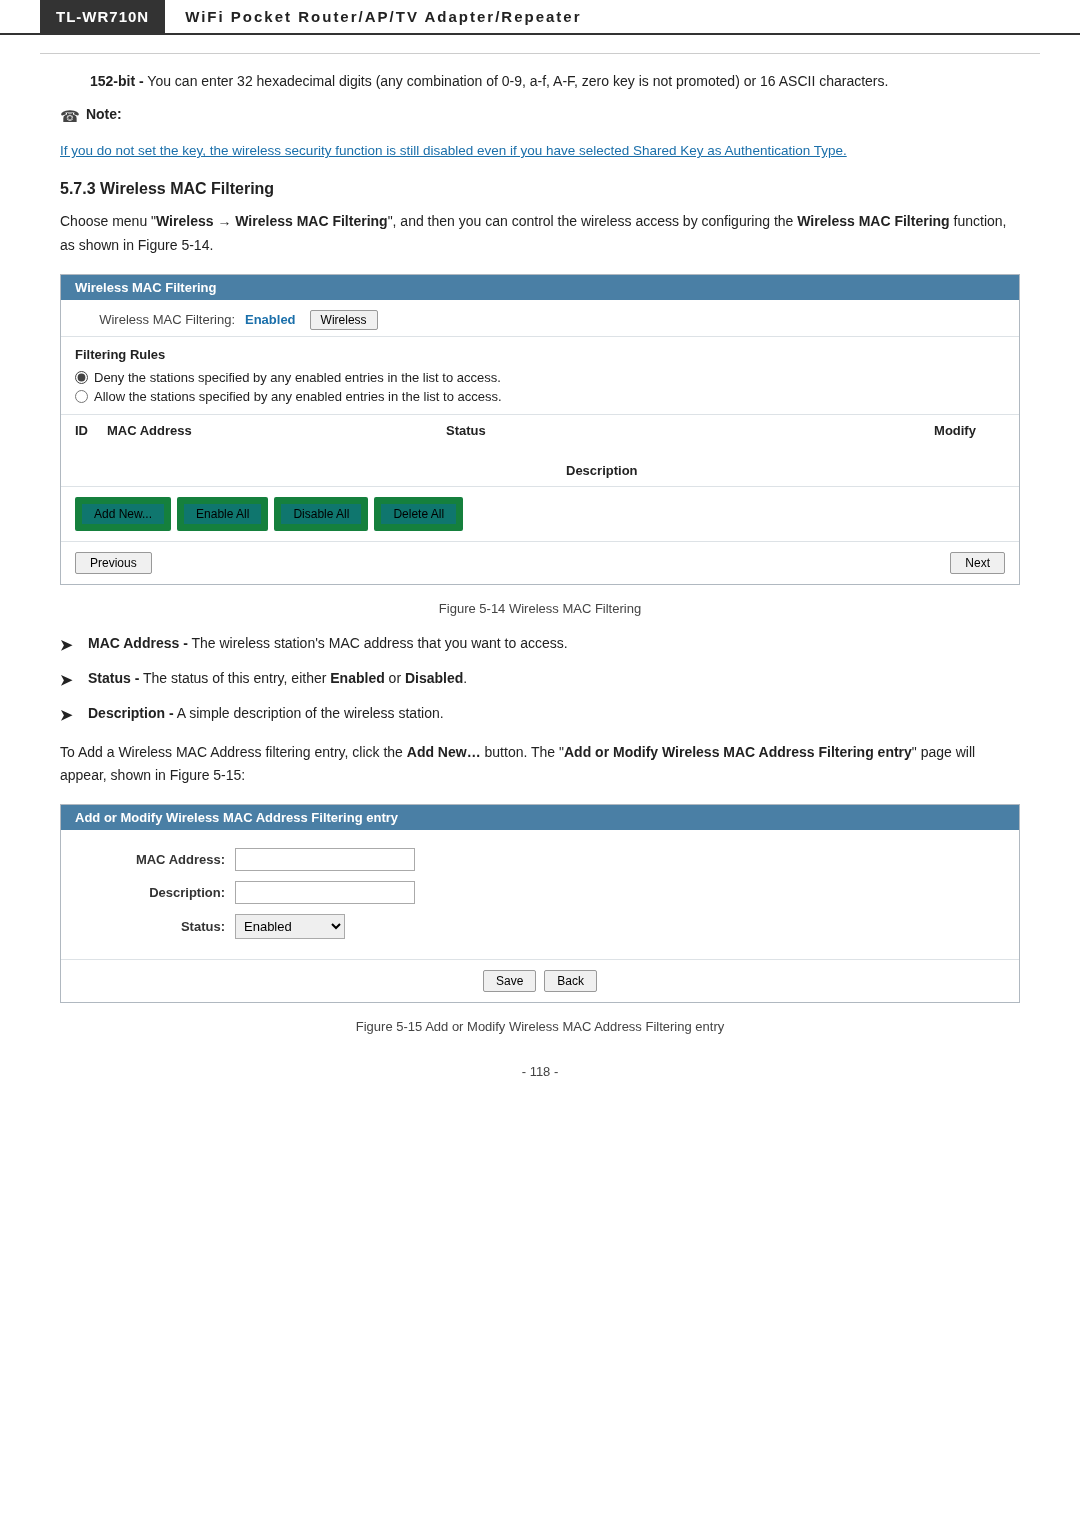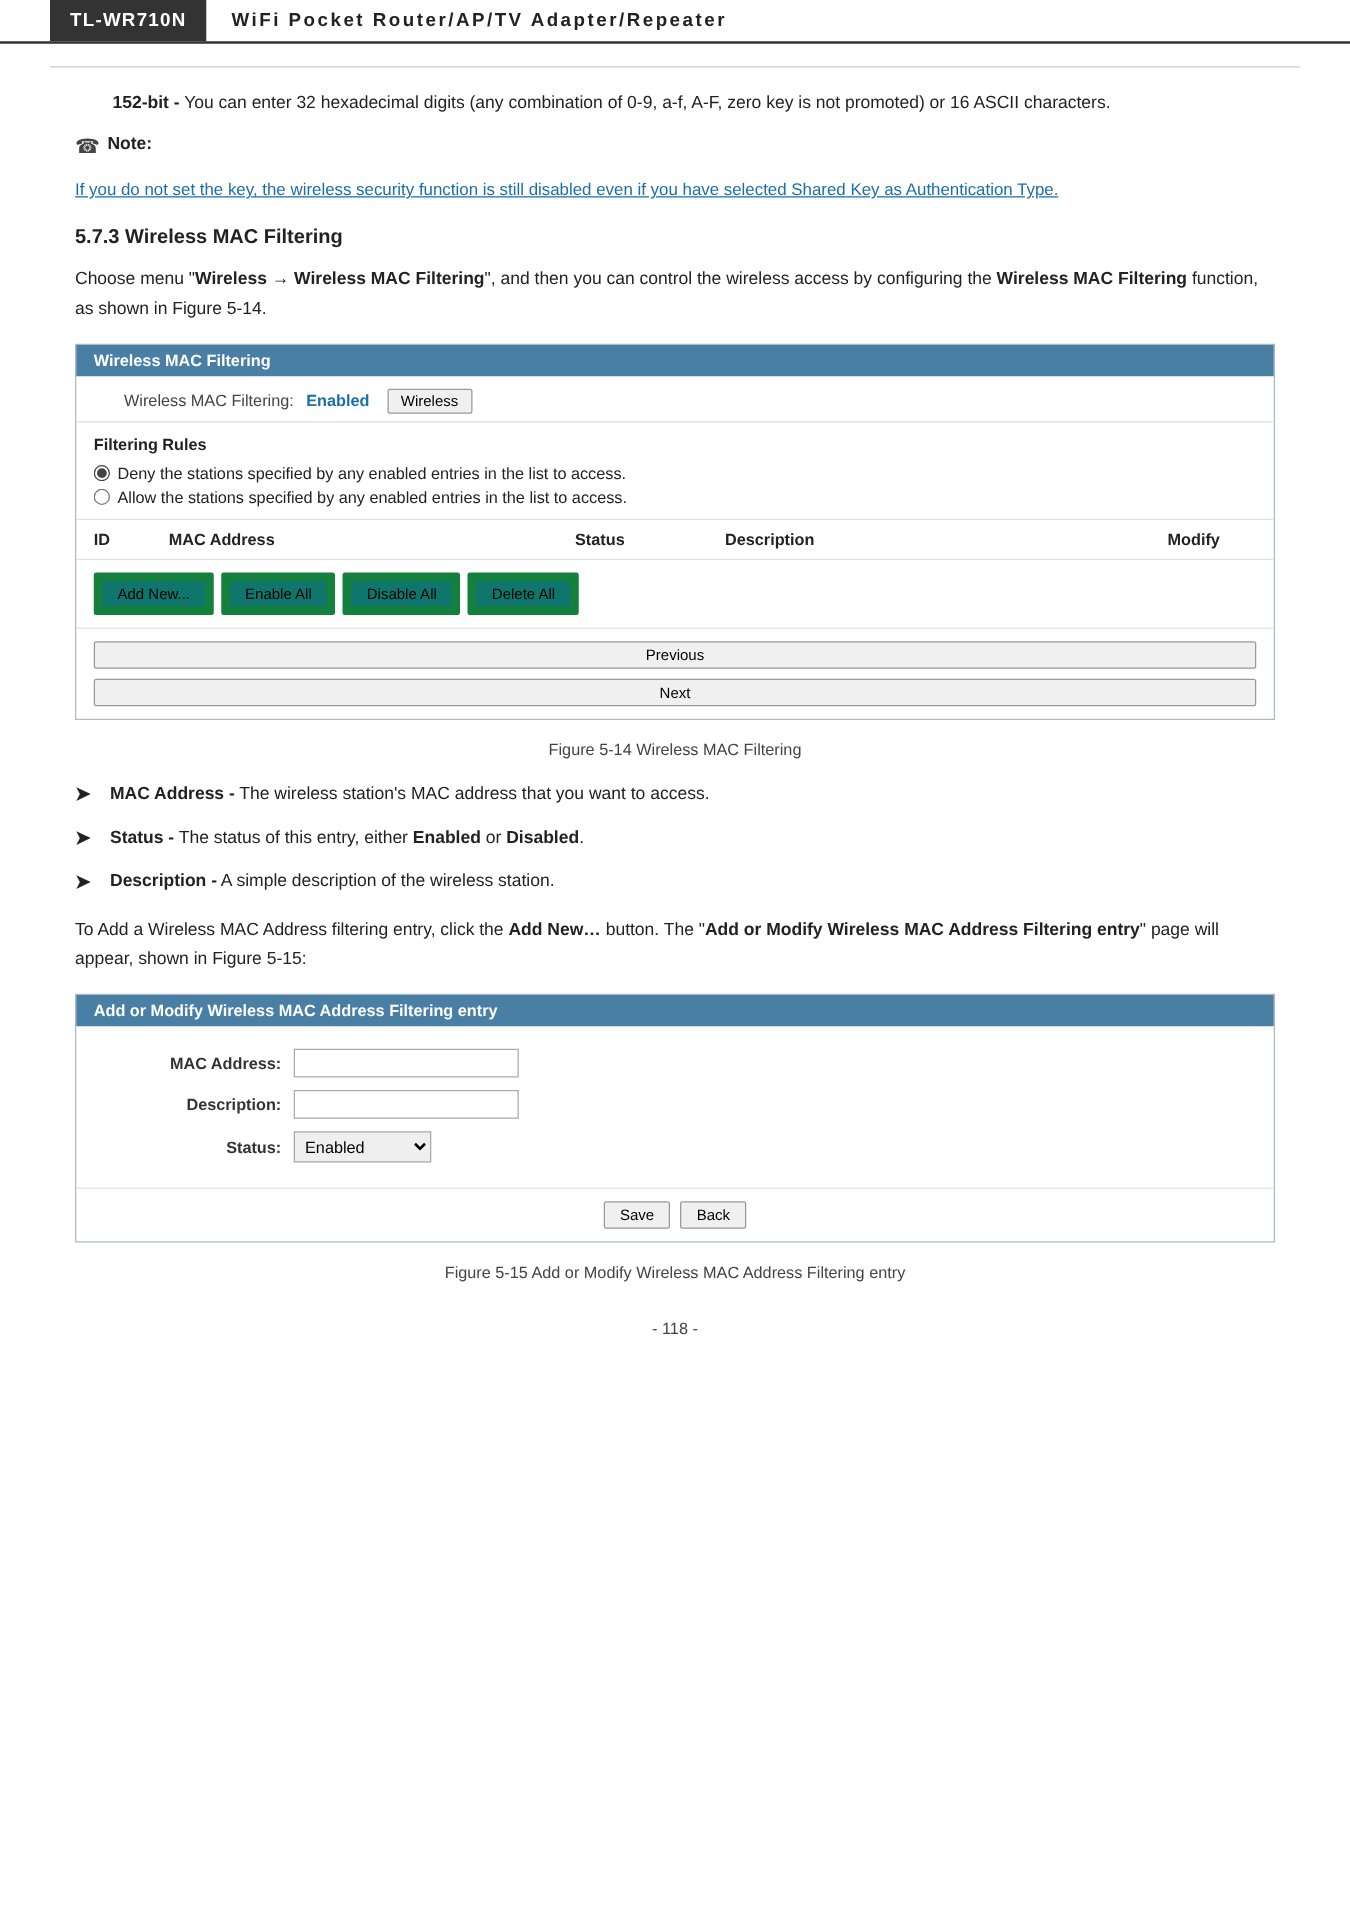--- a/index.html
+++ b/index.html
@@ -146,24 +146,24 @@
     .radio-row input[type=radio] { accent-color: #444; }
 
     .mac-table-header {
       display: flex;
       padding: 8px 14px;
       font-weight: bold;
       font-size: 13px;
       border-bottom: 1px solid #dde2e6;
       gap: 0;
     }
-    .mac-table-header .col-id { width: 60px; }
+    .mac-table-header .col-id { width: 32px; }
     .mac-table-header .col-mac { flex: 1; }
     .mac-table-header .col-status { width: 120px; }
-    .mac-table-header .col-desc { flex: 1; }
+    .mac-table-header .col-desc { flex: 1; margin-top: 40px; }
     .mac-table-header .col-modify { width: 100px; text-align: center; }
 
     .mac-table-actions {
       display: flex;
       padding: 10px 14px;
       gap: 6px;
       border-bottom: 1px solid #dde2e6;
     }
     .action-btn {
       border: 7px solid #15803d;
@@ -172,21 +172,20 @@
       font-size: 12px;
       cursor: pointer;
       border-radius: 2px;
     }
 
     .mac-nav-row {
       display: flex;
       justify-content: space-between;
       padding: 10px 14px;
       gap: 8px;
-      flex-direction: column;
     }
     .nav-btn {
       border: 1px solid #999;
       background: #f0f0f0;
       padding: 3px 14px;
       font-size: 12px;
       cursor: pointer;
       border-radius: 2px;
     }
 

